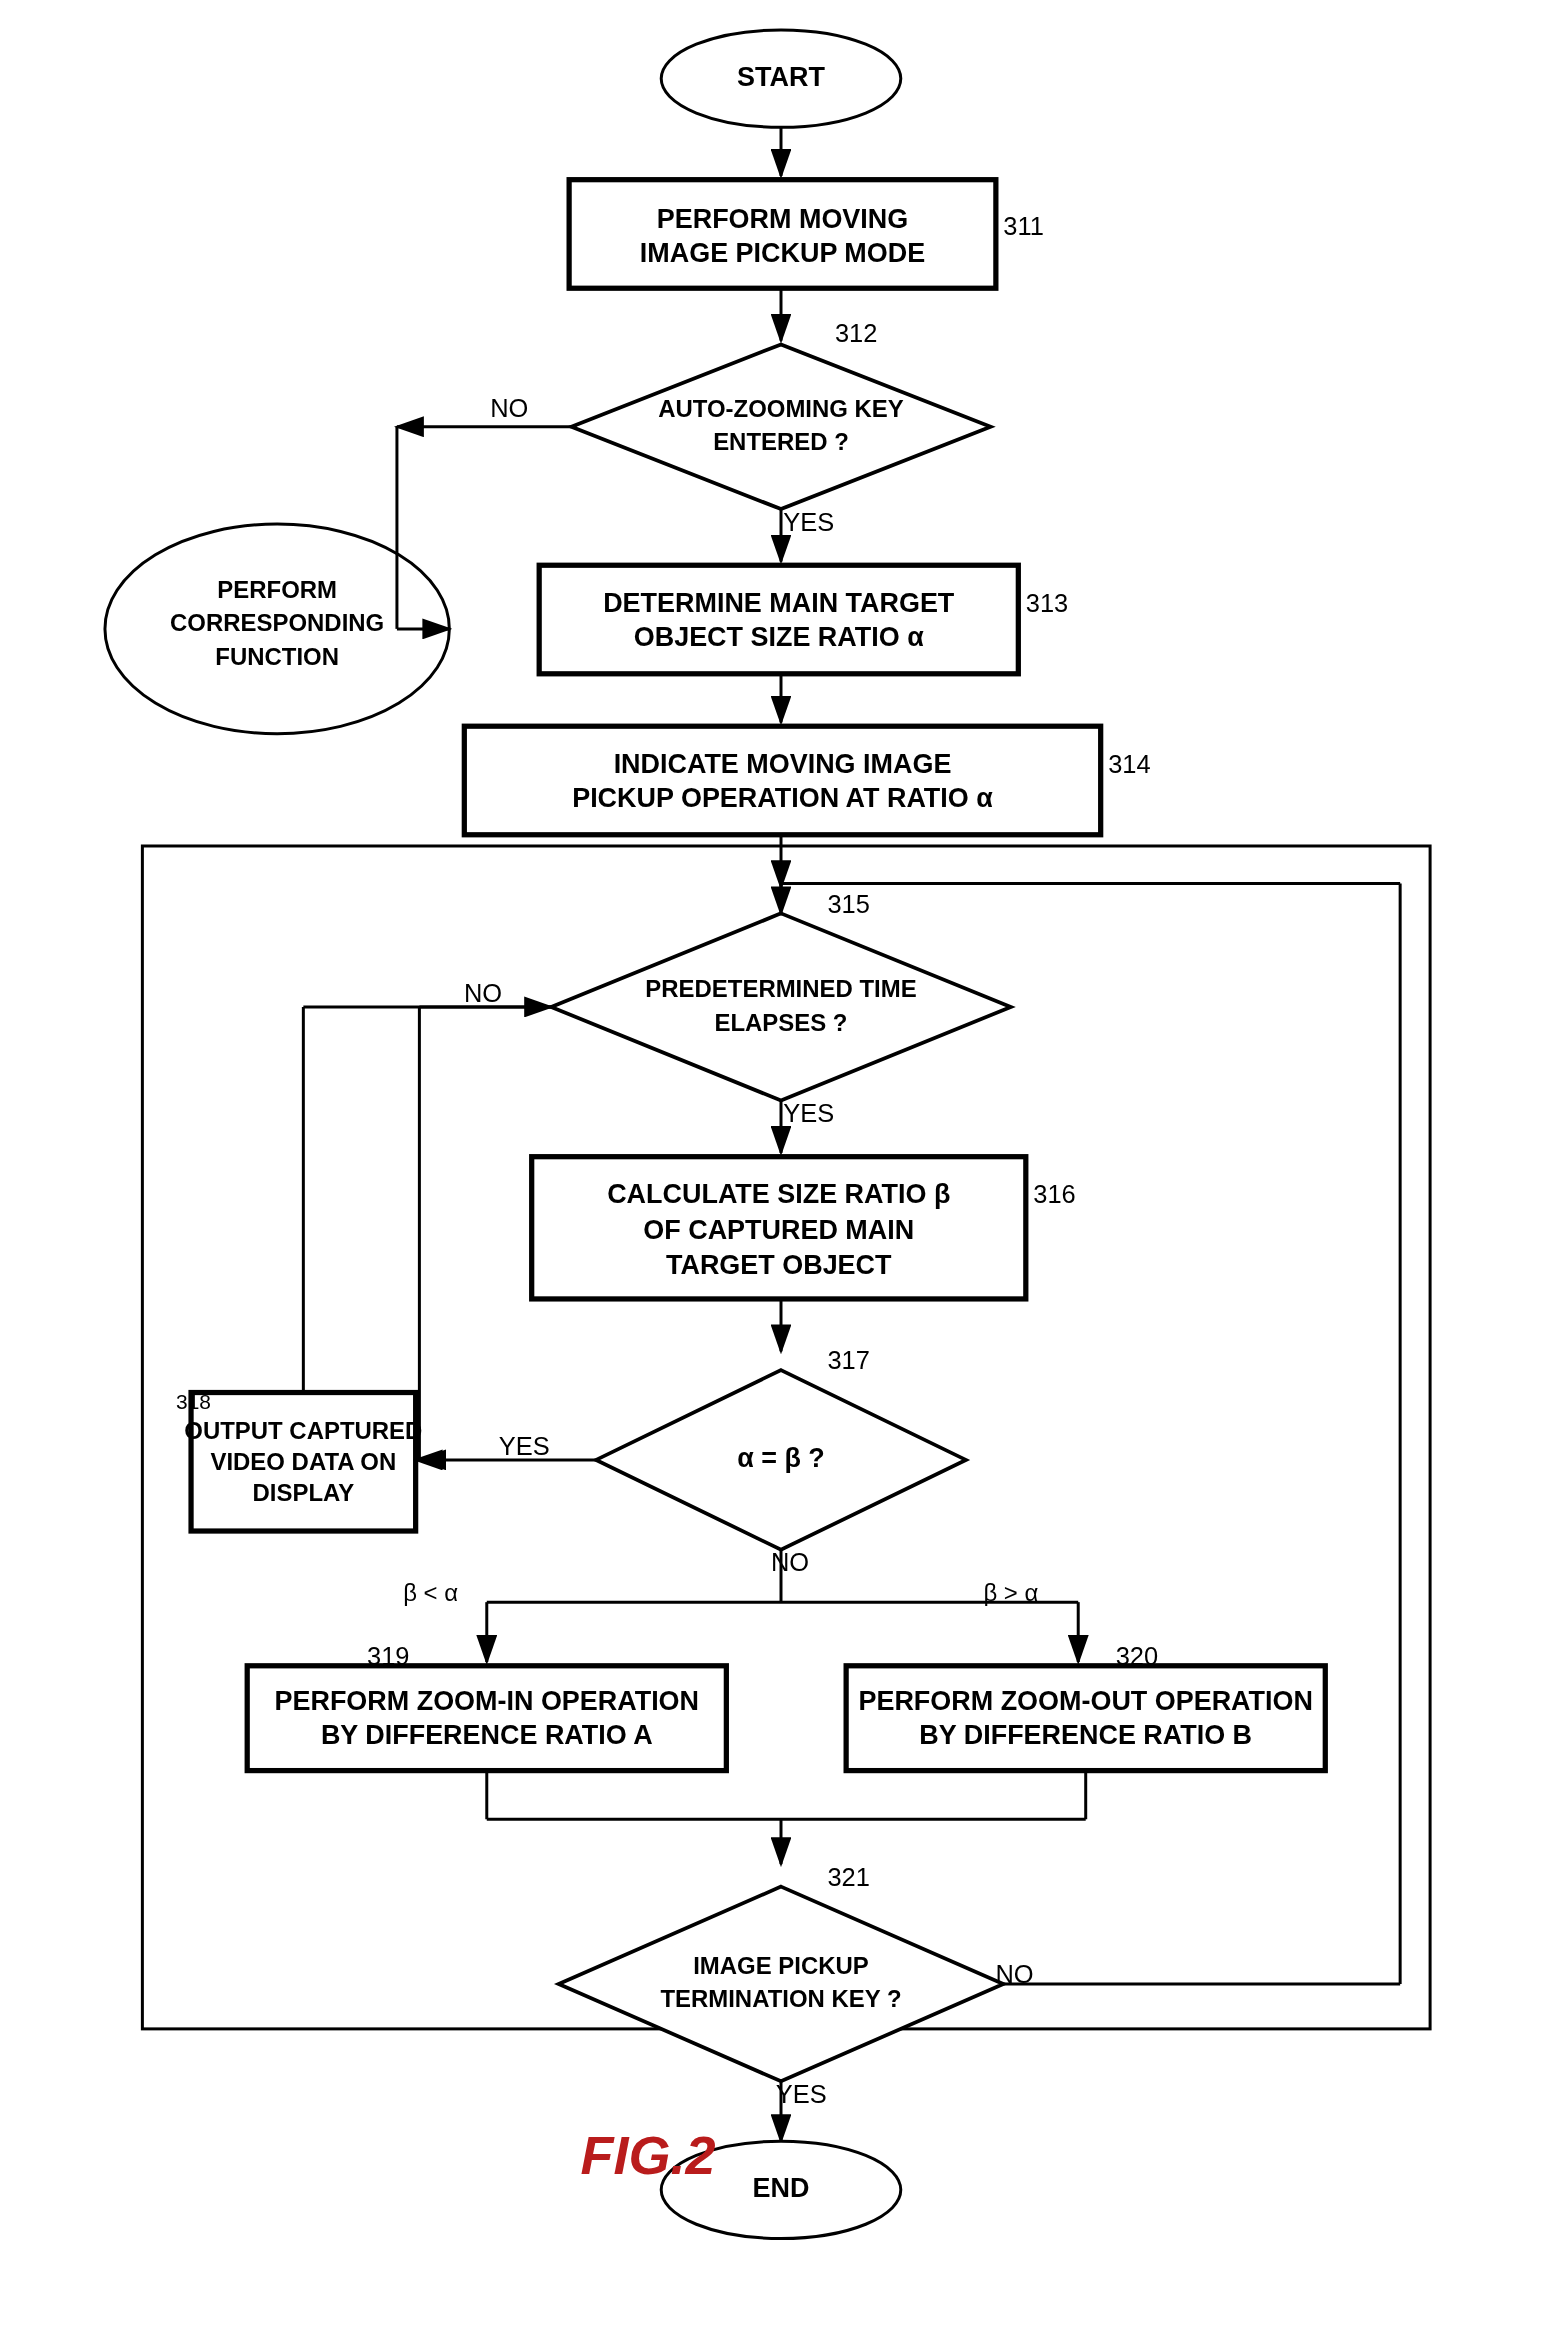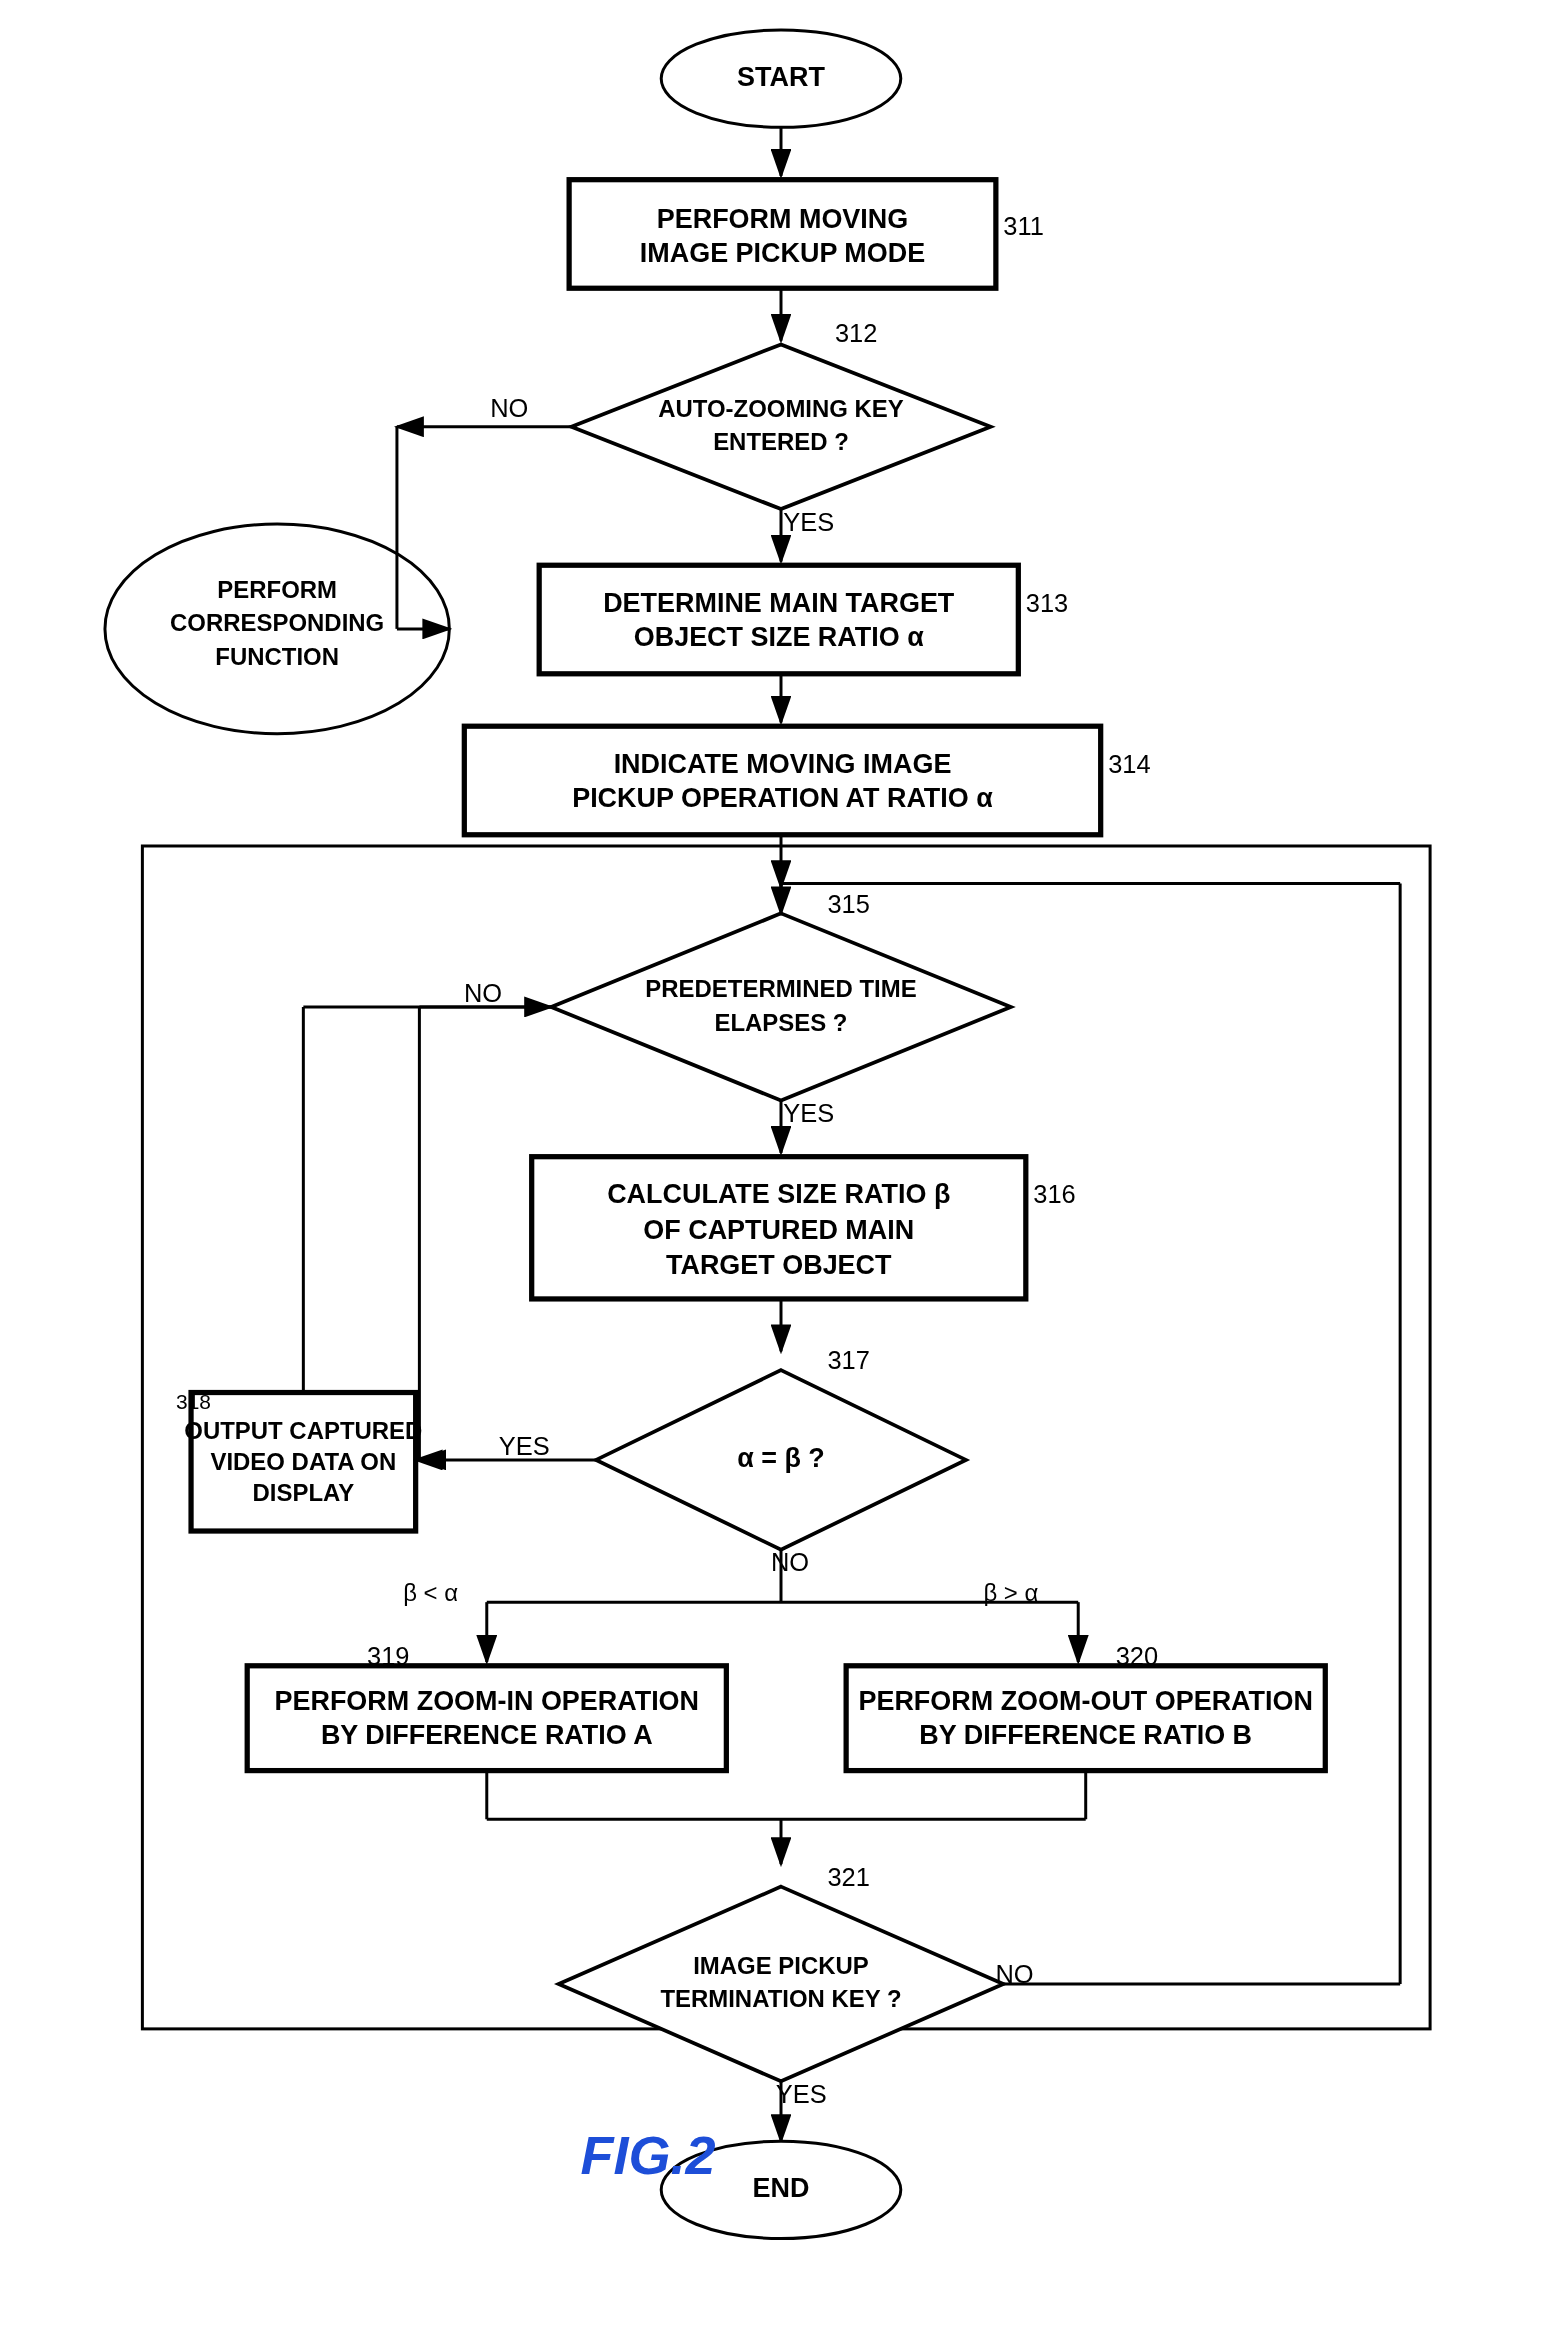--- a/index.html
+++ b/index.html
@@ -28,21 +28,21 @@
     }
 
     .fig-label {
       position: absolute;
       bottom: 60px;
       left: 50%;
       transform: translateX(-50%);
       font-size: 54px;
       font-style: italic;
       font-weight: bold;
-      color: #1d4ed8;
+      color: #b91c1c;
     }
   </style>
 </head>
 <body>
 
 <div class="diagram-container">
   <svg class="main-svg" viewBox="0 0 2086 3000">
 
     <defs>
       <style>

